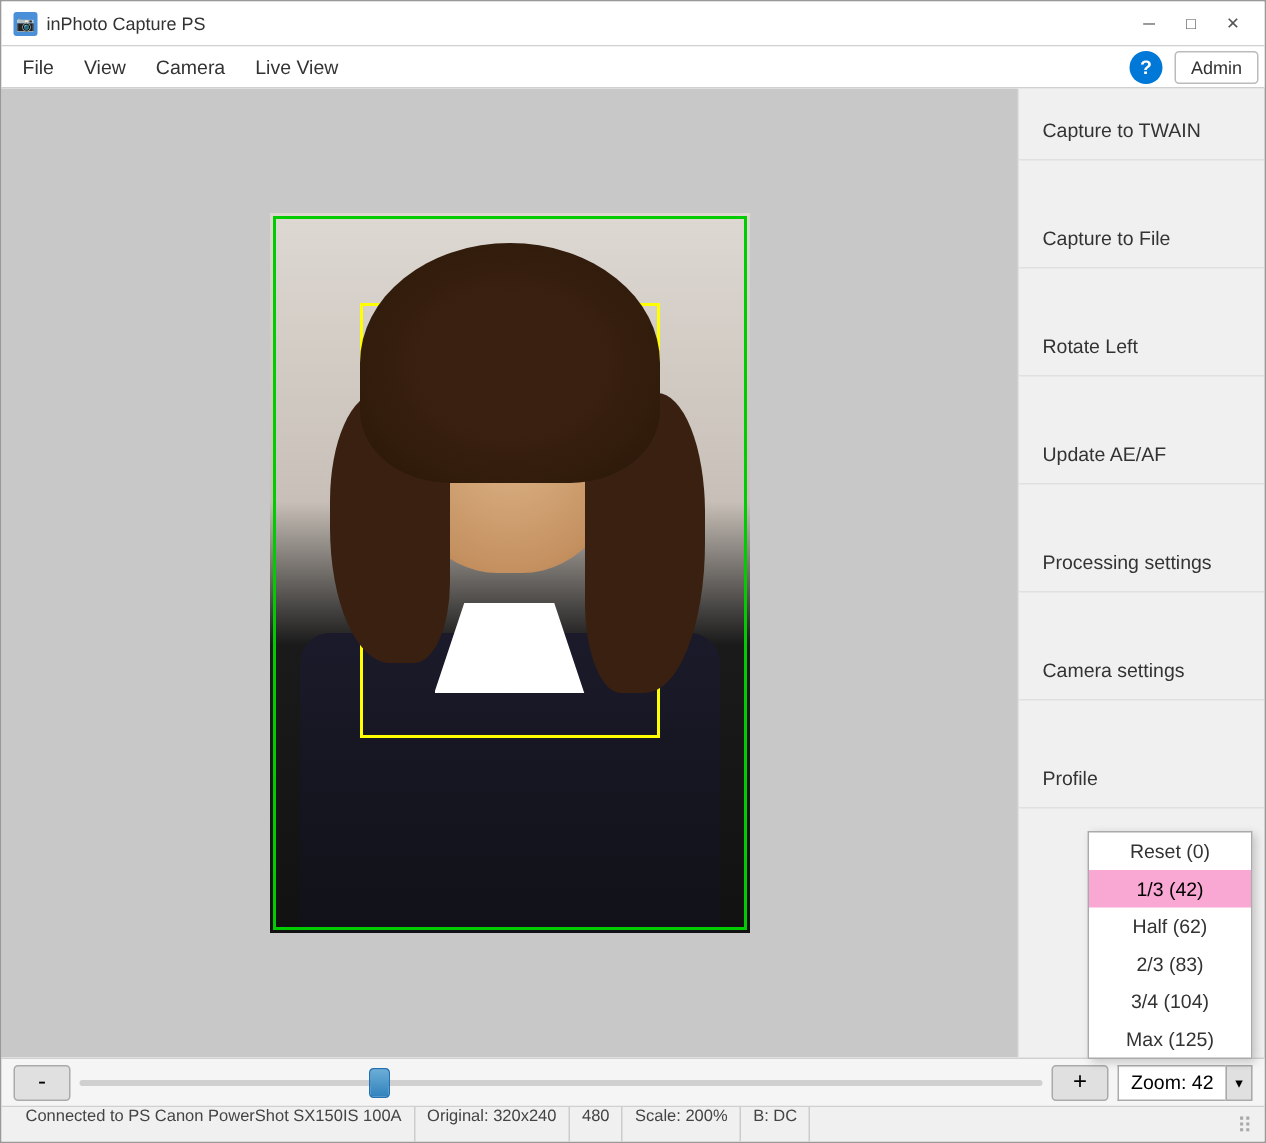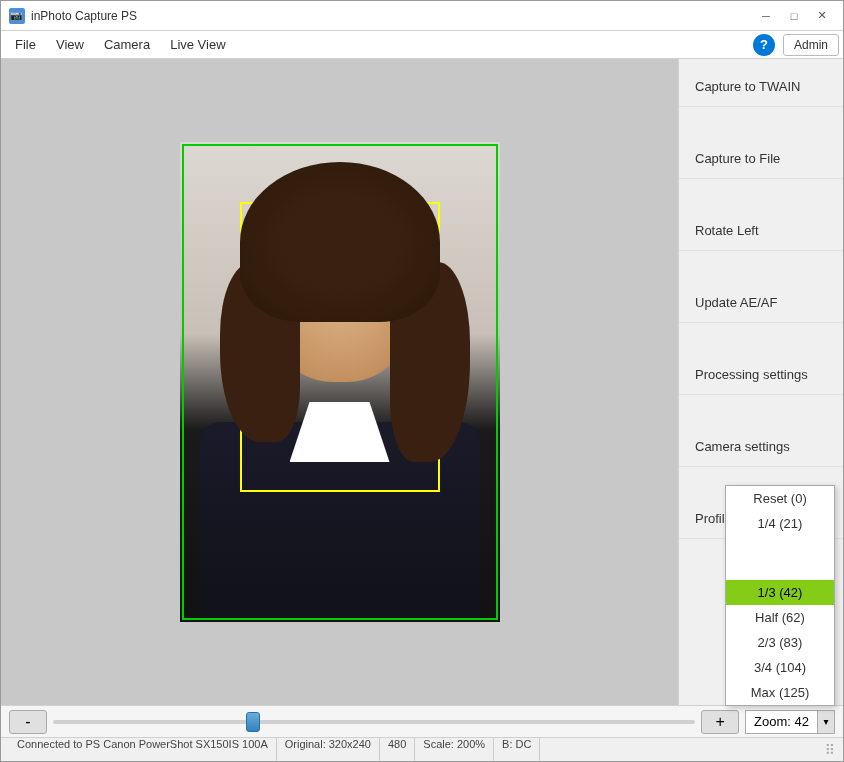--- a/index.html
+++ b/index.html
@@ -329,23 +329,22 @@
       width: 110px;
     }
     .zoom-option {
       padding: 5px 10px;
       cursor: pointer;
       font-size: 13px;
       color: #333;
       text-align: center;
     }
     .zoom-option.selected {
-      background: #84cc16;
+      background: #f9a8d4;
       color: #000;
-      margin-top: 44px;
     }
     .status-bar {
       height: 24px;
       background: #f0f0f0;
       border-top: 1px solid #d0d0d0;
       display: flex;
       align-items: center;
       padding: 0 8px;
       font-size: 11px;
       color: #444;
@@ -433,21 +432,20 @@
         <div class="slider-thumb"></div>
       </div>
     </div>
     <button class="zoom-plus-btn">+</button>
     <div class="zoom-dropdown">
       <div class="zoom-display">Zoom: 42</div>
       <button class="zoom-arrow-btn">▾</button>
 
       <div class="zoom-popup">
         <div class="zoom-option">Reset (0)</div>
-        <div class="zoom-option">1/4 (21)</div>
         <div class="zoom-option selected">1/3 (42)</div>
         <div class="zoom-option">Half (62)</div>
         <div class="zoom-option">2/3 (83)</div>
         <div class="zoom-option">3/4 (104)</div>
         <div class="zoom-option">Max (125)</div>
       </div>
     </div>
   </div>
 
   <div class="status-bar">

